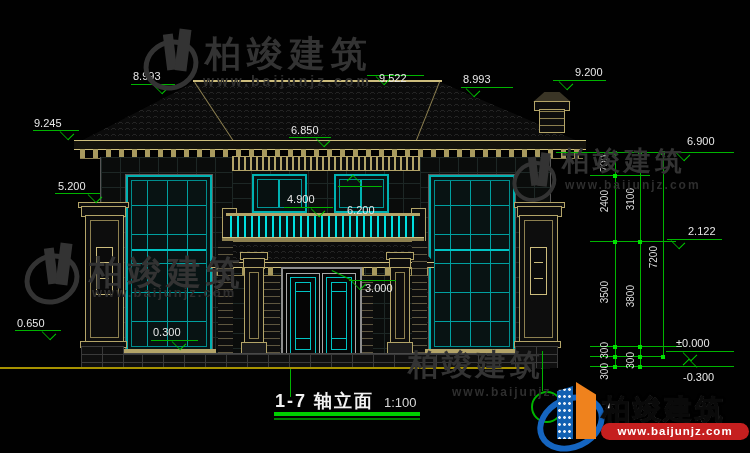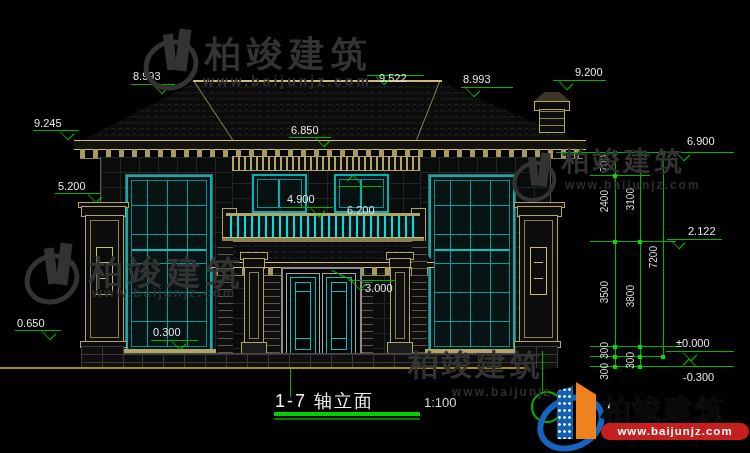--- a/index.html
+++ b/index.html
@@ -52,22 +52,22 @@
              background-image:repeating-linear-gradient(90deg,#00e0e0 0 2px,transparent 2px 7px);}
   
   .wmbrand{position:absolute;color:#333;font-weight:bold;white-space:nowrap;z-index:40;}
   .wmurl{position:absolute;color:#2e2e2e;font-weight:bold;white-space:nowrap;z-index:40;}
   .wmicon{position:absolute;width:60px;height:64px;z-index:40;}
   .wmring{position:absolute;left:0;top:14px;width:46px;height:40px;border:5px solid #333;border-radius:50%;
           transform:rotate(-26deg);}
   .wmbarA{position:absolute;left:22px;top:8px;width:10px;height:36px;background:#333;transform:rotate(-7deg);}
   .wmbarB{position:absolute;left:34px;top:3px;width:12px;height:42px;background:#333;transform:rotate(7deg);}
   
-  .title{position:absolute;color:#f2f2f2;font-weight:normal;font-size:18px;letter-spacing:2px;z-index:35;white-space:nowrap;}
-  .titlescale{position:absolute;color:#d8d8d8;font-size:13px;z-index:35;margin-left:40px;}
+  .title{position:absolute;color:#f2f2f2;font-weight:bold;font-size:18px;letter-spacing:2px;z-index:35;white-space:nowrap;}
+  .titlescale{position:absolute;color:#d8d8d8;font-size:13px;z-index:35;}
   
   .logoswoosh{position:absolute;left:536px;top:396px;width:58px;height:42px;border:6px solid #1565c0;
               border-radius:50%;transform:rotate(-25deg);z-index:45;}
   .towerblue{position:absolute;left:557px;top:386px;width:16px;height:53px;background-color:#1160b2;z-index:46;
              clip-path:polygon(0 10%,100% 0,100% 100%,0 100%);
              background-image:radial-gradient(rgba(255,255,255,.9) 1px,transparent 1.4px);background-size:5px 7px;}
   .towerorange{position:absolute;left:576px;top:382px;width:20px;height:57px;background:#ef821d;z-index:46;
                clip-path:polygon(0 0,100% 22%,100% 100%,0 100%);}
   .logobrand{position:absolute;left:602px;top:391px;font-size:28px;font-weight:bold;letter-spacing:3px;color:#fff;
              -webkit-text-stroke:1.2px #0a0a0a;text-shadow:0 0 3px #000;z-index:46;white-space:nowrap;}

